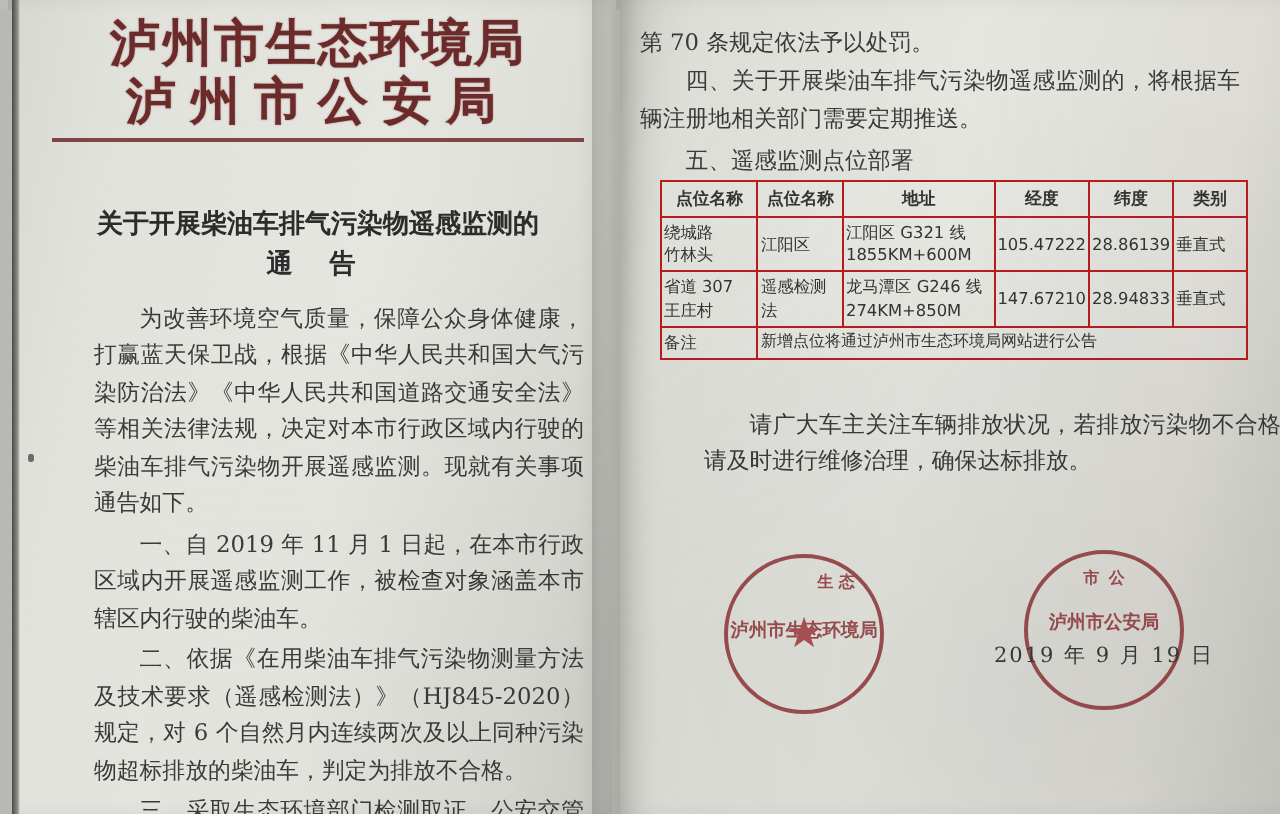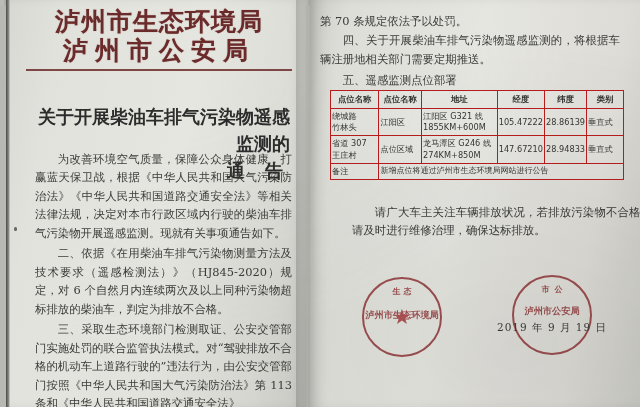--- a/index.html
+++ b/index.html
@@ -56,35 +56,35 @@
     font-weight:bold;color:#6c2b2b;
     font-size:25px;line-height:1.14;letter-spacing:1px;
     text-shadow:0 0 1px rgba(108,43,43,.55);
   }
   .mast-line.second{letter-spacing:7px;}
   .mast-rule{
     margin:4px 6px 0 6px;height:2px;background:#6c2b2b;opacity:.85;
   }
 
   .doc-title{
-    position:absolute;left:22px;top:103px;width:262px;text-align:right;
-    font-family:"DejaVu Serif","Liberation Serif",serif;
-    font-weight:bold;font-size:18px;color:#2c2c2c;line-height:1.5;
+    position:absolute;left:22px;top:103px;width:262px;text-align:center;
+    font-family:"DejaVu Serif","Liberation Serif",serif;
+    font-weight:bold;font-size:13px;color:#2c2c2c;line-height:1.5;
     filter:blur(.18px);
   }
   .doc-title .t2{letter-spacing:7px;}
 
   .body-left{
     position:absolute;left:24px;top:150px;width:262px;
     font-family:"DejaVu Serif","Liberation Serif",serif;
     font-size:11.4px;line-height:1.62;color:#3a3a38;
     text-align:justify;
     filter:blur(.22px);
   }
-  .body-left p{margin:0 0 2px 5px;text-indent:2em;}
+  .body-left p{margin:0 0 2px 17px;text-indent:2em;}
 
   
   .body-right-top{
     position:absolute;left:320px;top:12px;width:300px;
     font-family:"DejaVu Serif","Liberation Serif",serif;
     font-size:11.4px;line-height:1.62;color:#3a3a38;text-align:justify;
     filter:blur(.22px);
   }
   .body-right-top p{margin:0 0 1px 0;text-indent:2em;}
   .body-right-top p.noind{text-indent:0;}
@@ -180,20 +180,21 @@
       <div class="mast-rule"></div>
     </div>
 
     <div class="doc-title">
       <div class="t1">关于开展柴油车排气污染物遥感监测的</div>
       <div class="t2">通 告</div>
     </div>
 
     <div class="body-left">
       <p>为改善环境空气质量，保障公众身体健康，打赢蓝天保卫战，根据《中华人民共和国大气污染防治法》《中华人民共和国道路交通安全法》等相关法律法规，决定对本市行政区域内行驶的柴油车排气污染物开展遥感监测。现就有关事项通告如下。</p>
+      <p>一、自 2019 年 11 月 1 日起，在本市行政区域内开展遥感监测工作，被检查对象涵盖本市辖区内行驶的柴油车。</p>
       <p>二、依据《在用柴油车排气污染物测量方法及技术要求（遥感检测法）》（HJ845-2020）规定，对 6 个自然月内连续两次及以上同种污染物超标排放的柴油车，判定为排放不合格。</p>
       <p>三、采取生态环境部门检测取证、公安交管部门实施处罚的联合监管执法模式。对“驾驶排放不合格的机动车上道路行驶的”违法行为，由公安交管部门按照《中华人民共和国大气污染防治法》第 113 条和《中华人民共和国道路交通安全法》</p>
     </div>
 
     <div class="ink-blot" style="left:8px;top:227px;"></div>
   </div>
 
   <div class="gutter"></div>
 
   <div class="page-right">
@@ -230,21 +231,21 @@
         </td>
         <td>105.47222</td>
         <td>28.86139</td>
         <td>垂直式</td>
       </tr>
       <tr>
         <td class="name">
           <span>省道 307</span><br>
           <span>王庄村</span>
         </td>
-        <td>点位区域</td>
+        <td>遥感检测法</td>
         <td class="addr">
           <span>龙马潭区 G246 线</span><br>
           <span>274KM+850M</span>
         </td>
         <td>147.67210</td>
         <td>28.94833</td>
         <td>垂直式</td>
       </tr>
       <tr>
         <td class="remark-label">备注</td>
@@ -252,21 +253,21 @@
       </tr>
     </tbody>
   </table>
 
   <div class="closing">
     <p>请广大车主关注车辆排放状况，若排放污染物不合格，请及时进行维修治理，确保达标排放。</p>
   </div>
 
   <div class="seal" id="seal-eco">
     <div class="ring-text">
-      <span style="transform:translate(-50%,-50%) translateY(-26px);">生 态</span>
+      <span style="transform:translate(-50%,-50%) translateY(-26px);margin-left:16px;">生 态</span>
     </div>
     <div class="banner">泸州市生态环境局</div>
     <div class="star">★</div>
   </div>
 
   <div class="seal" id="seal-police">
     <div class="ring-text">
       <span style="transform:translate(-50%,-50%) translateY(-26px);font-family:Liberation Mono, monospace;">市 公</span>
     </div>
     <div class="banner">泸州市公安局</div>

